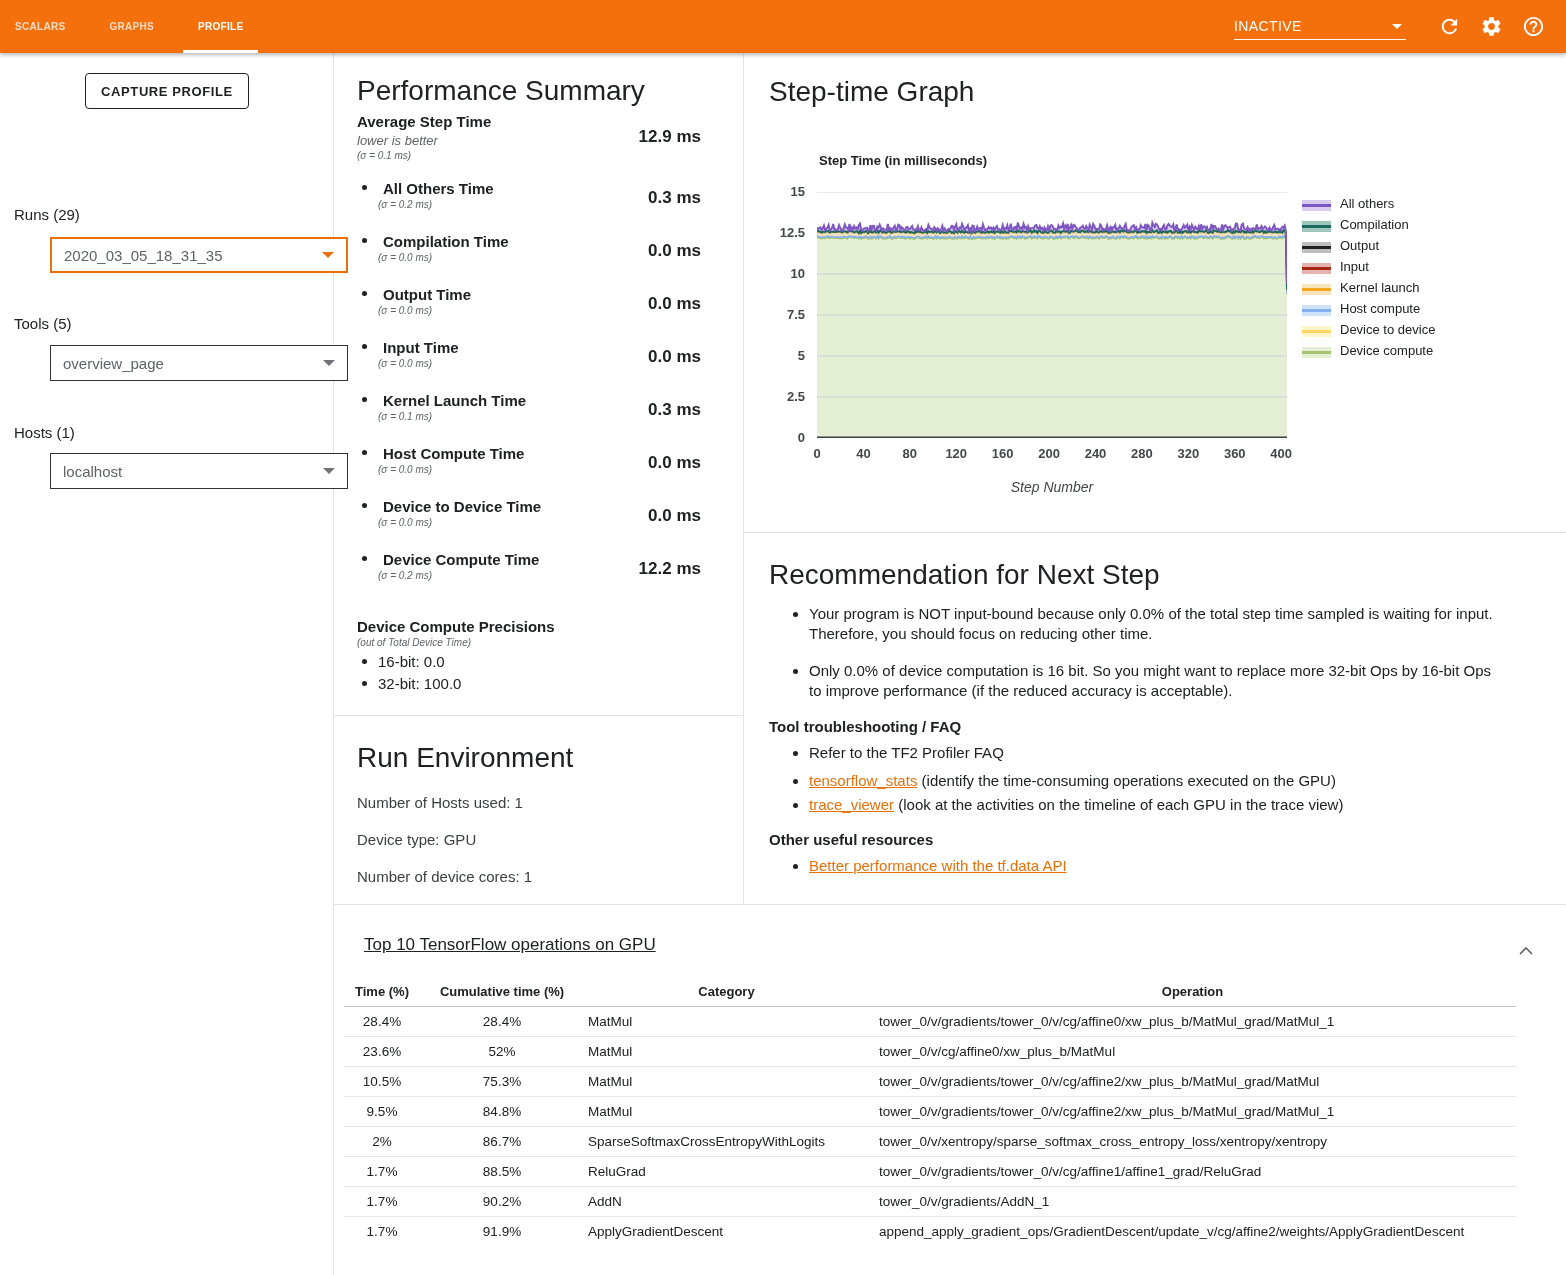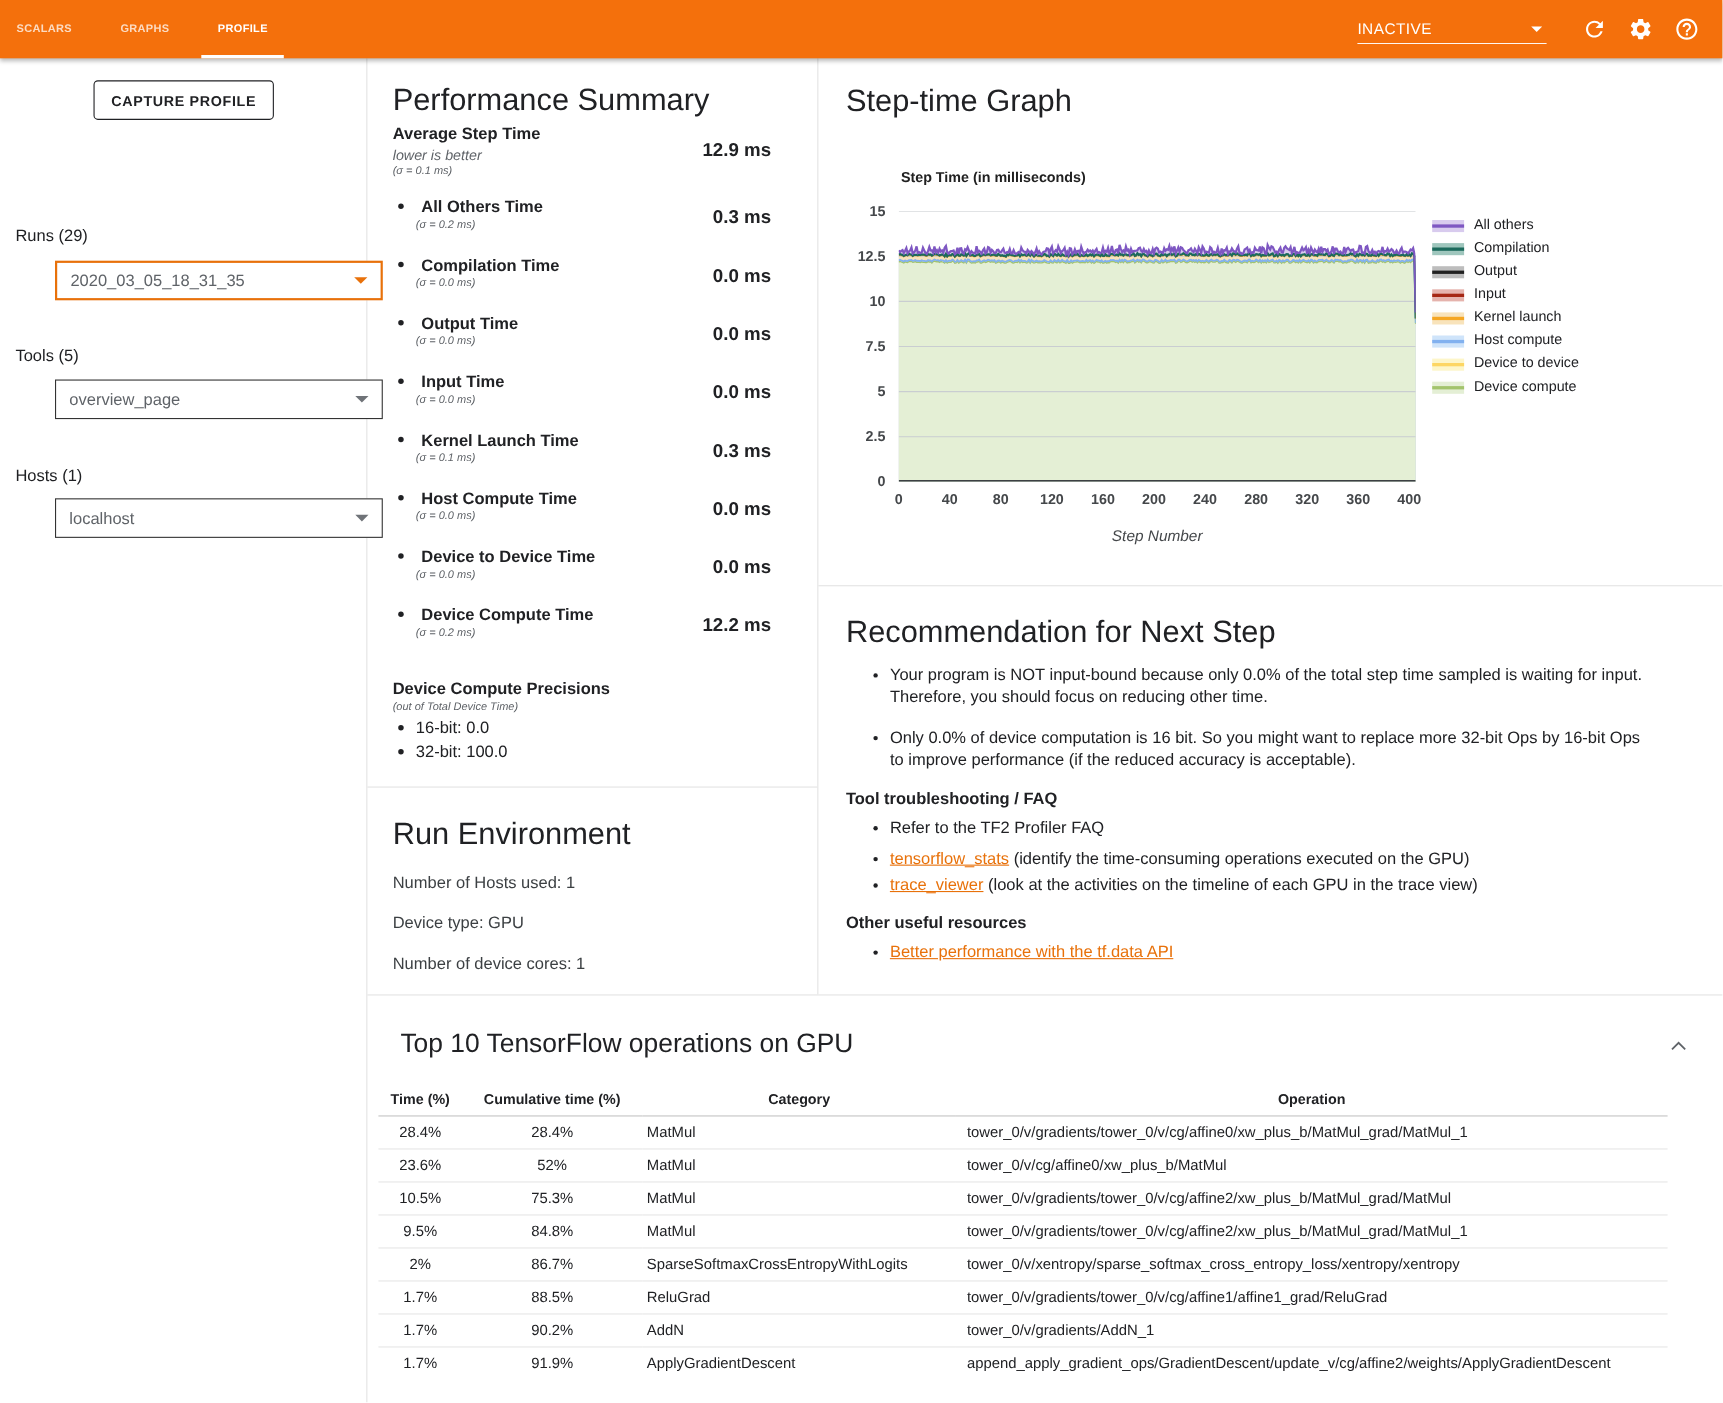--- a/index.html
+++ b/index.html
@@ -88,21 +88,21 @@
   .reco-section { padding:26px 60px 0 25px; }
   .reco-section .sec-title { margin-bottom:13px; }
   ul.reco-list { list-style:disc; padding-left:40px; margin-top:8px; }
   ul.reco-list li { font-size:15px; line-height:20px; color:#202124; margin-bottom:17px; padding-left:0px; }
   ul.tight li { margin-bottom:4px; }
   .sub-head { font-size:15px; font-weight:bold; color:#202124; margin-top:16px; }
   a.tb-link { color:#e8710a; text-decoration:underline; cursor:pointer; }
 
   
   .bottom-section { flex:1; border-top:1px solid #e3e3e3; position:relative; padding:30px 0 0 30px; }
-  .bottom-section .sec-title { font-size:24px; }
+  .bottom-section .sec-title { font-size:17px;text-decoration:underline; }
   .collapse-btn { position:absolute; right:28px; top:34px; width:24px; height:24px; cursor:pointer;
     display:flex; align-items:center; justify-content:center; }
   .ops-table { width:calc(100% - 30px); margin-left:-20px; margin-top:24px; border-collapse:collapse; table-layout:fixed; }
   .ops-table col.c1 { width:76px; } .ops-table col.c2 { width:164px; } .ops-table col.c3 { width:285px; }
   .ops-table th { font-size:13px; font-weight:bold; color:#202124; text-align:center; padding:5px 0 7px; }
   .ops-table td { font-size:13.5px; color:#202124; padding:7px 0; border-top:1px solid #e6e6e6; text-align:center; }
   .ops-table thead th { border-bottom:1px solid #c4c4c4; }
   .ops-table td.left { text-align:left; }
   .ops-table td.cat { padding-left:4px; }
   .ops-table td.op  { padding-left:10px; }

